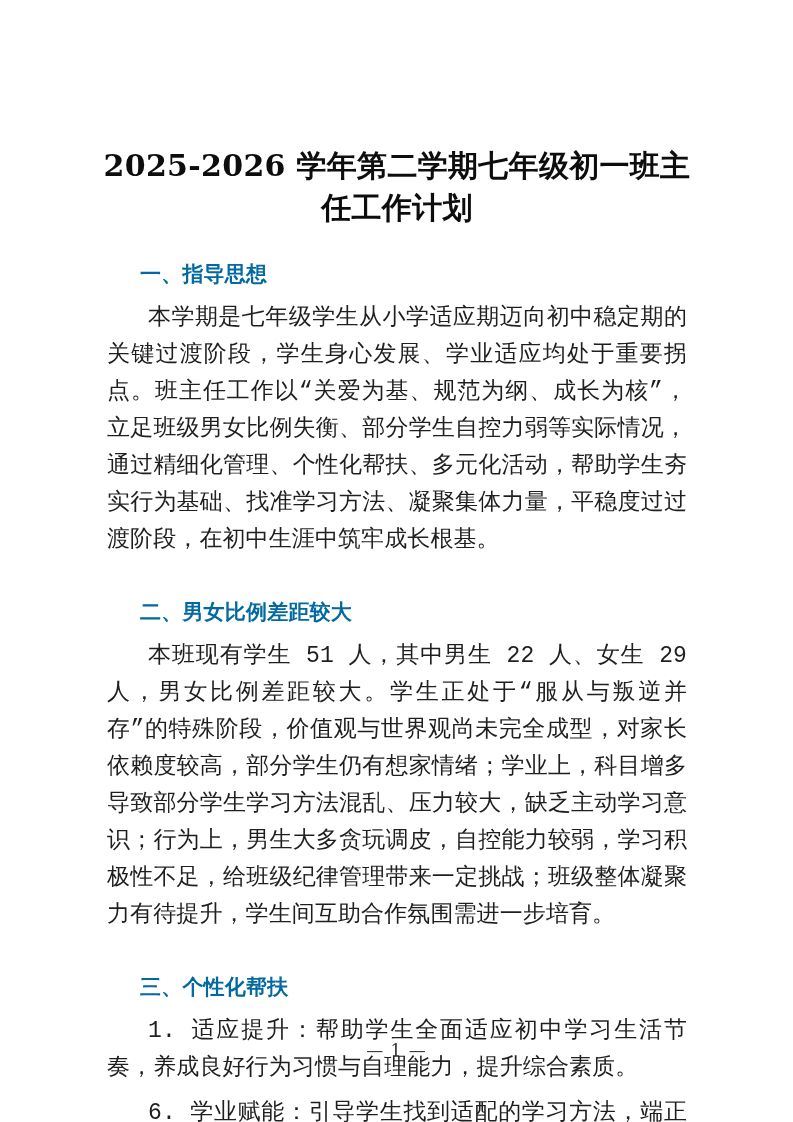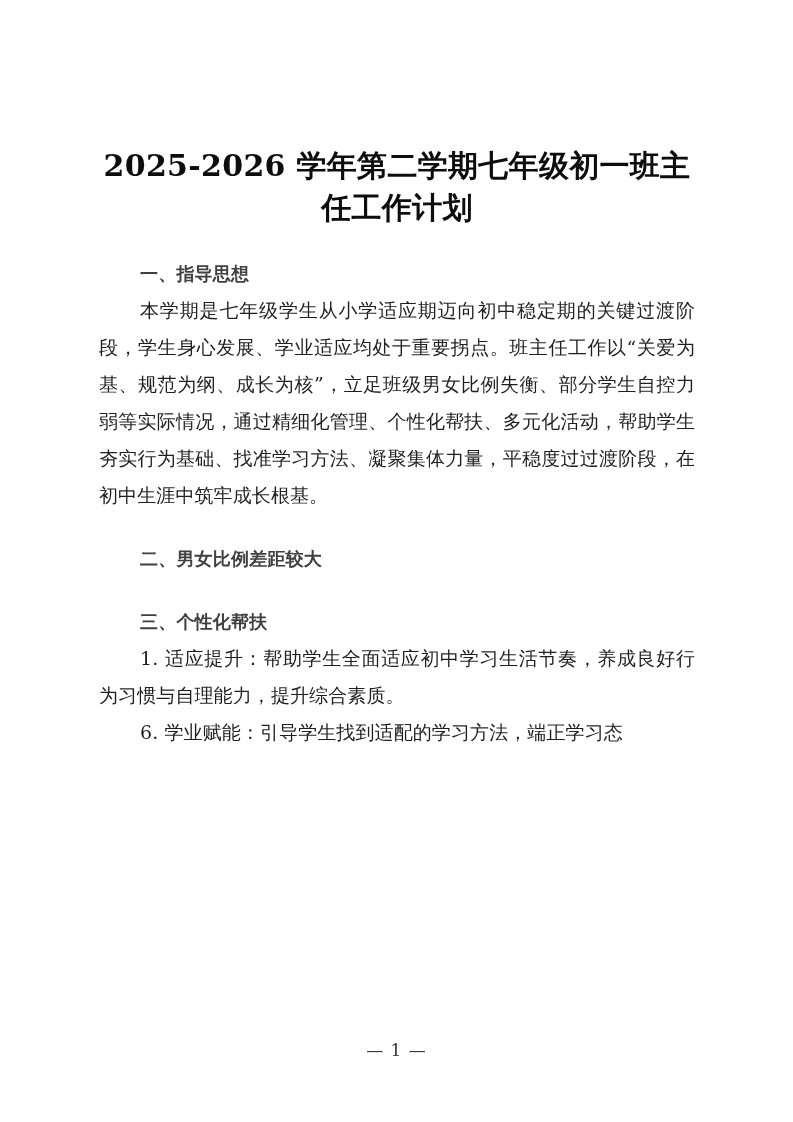--- a/index.html
+++ b/index.html
@@ -41,37 +41,38 @@
     font-weight: bold;
     text-align: center;
     letter-spacing: 0.3px;
     color: #0d0d0d;
     font-family: "DejaVu Serif", "Liberation Serif", serif;
   }
 
   .section-heading {
     margin: 0;
     padding-top: 26px;
-    font-size: 18px;
+    font-size: 21px;
     line-height: 37px;
     font-weight: bold;
     text-indent: 41px;
-    color: #404040;
+    color: #0369a1;
     letter-spacing: 0.2px;
   }
 
   .body-para {
-    margin: 0;
-    font-size: 19px;
+    margin: 8px;
+    font-size: 23px;
     line-height: 37px;
     text-indent: 41px;
     text-align: justify;
     text-justify: inter-ideograph;
     color: #1f1f1f;
     letter-spacing: 0.1px;
+    font-family: Liberation Mono, monospace;
   }
 
   .page-number {
     position: absolute;
     left: 0;
     top: 1040px;
     width: 793px;
     text-align: center;
     font-size: 17px;
     line-height: 20px;
@@ -87,20 +88,21 @@
   <div class="content">
 
     <h1 class="doc-title">2025-2026 学年第二学期七年级初一班主任工作计划</h1>
 
     <h2 class="section-heading">一、指导思想</h2>
 
     <p class="body-para">本学期是七年级学生从小学适应期迈向初中稳定期的关键过渡阶段，学生身心发展、学业适应均处于重要拐点。班主任工作以“关爱为基、规范为纲、成长为核”，立足班级男女比例失衡、部分学生自控力弱等实际情况，通过精细化管理、个性化帮扶、多元化活动，帮助学生夯实行为基础、找准学习方法、凝聚集体力量，平稳度过过渡阶段，在初中生涯中筑牢成长根基。</p>
 
     <h2 class="section-heading">二、男女比例差距较大</h2>
 
+    <p class="body-para">本班现有学生 51 人，其中男生 22 人、女生 29 人，男女比例差距较大。学生正处于“服从与叛逆并存”的特殊阶段，价值观与世界观尚未完全成型，对家长依赖度较高，部分学生仍有想家情绪；学业上，科目增多导致部分学生学习方法混乱、压力较大，缺乏主动学习意识；行为上，男生大多贪玩调皮，自控能力较弱，学习积极性不足，给班级纪律管理带来一定挑战；班级整体凝聚力有待提升，学生间互助合作氛围需进一步培育。</p>
 
     <h2 class="section-heading">三、个性化帮扶</h2>
 
     <p class="body-para">1. 适应提升：帮助学生全面适应初中学习生活节奏，养成良好行为习惯与自理能力，提升综合素质。</p>
 
     <p class="body-para">6. 学业赋能：引导学生找到适配的学习方法，端正学习态</p>
 
   </div>
 
   <div class="page-number">— 1 —</div>

